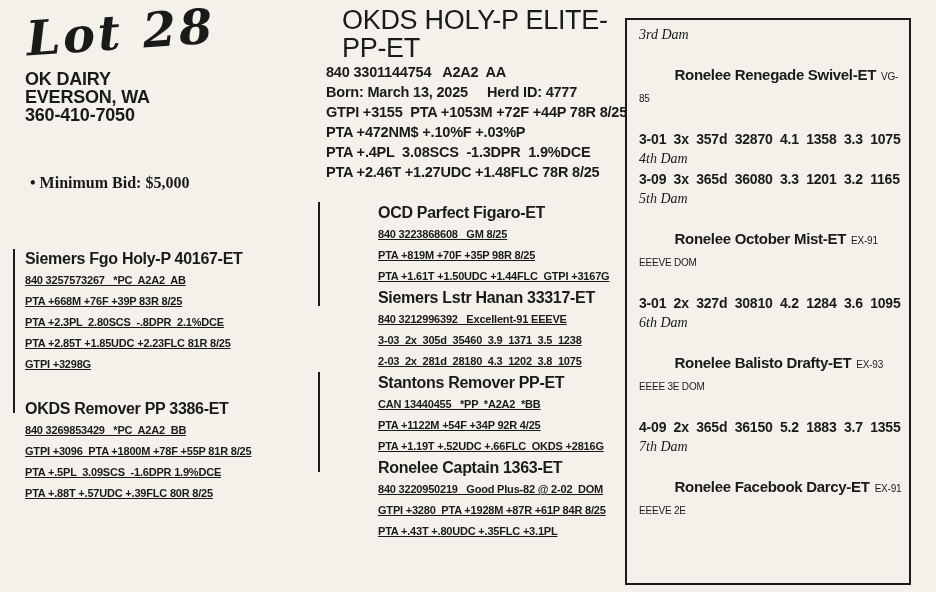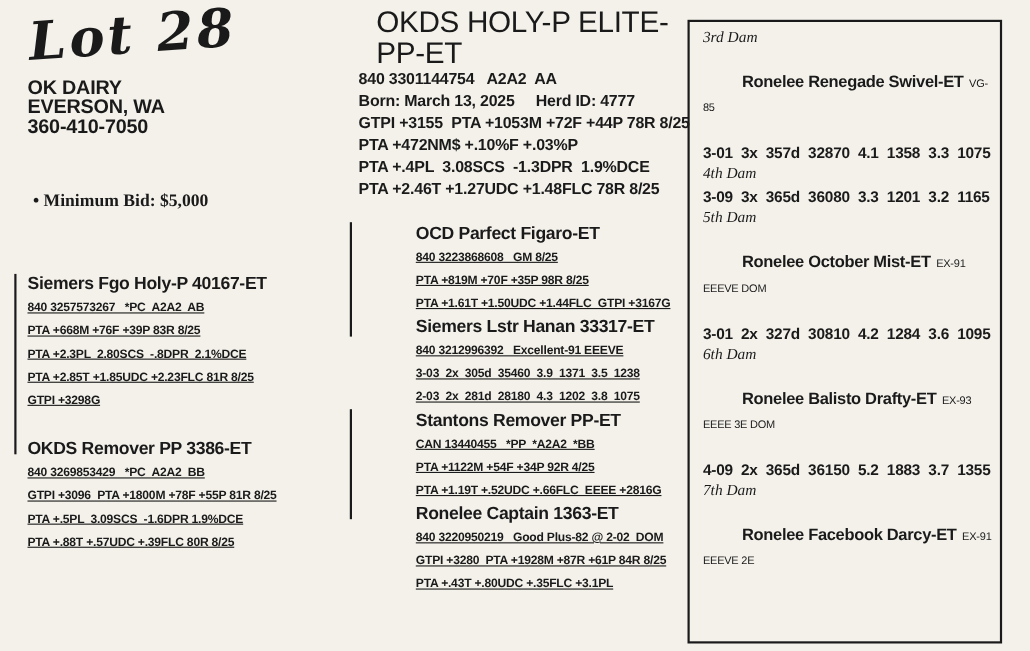--- a/index.html
+++ b/index.html
@@ -131,21 +131,21 @@
     <div>
       <div class="animal-name">Siemers Lstr Hanan 33317-ET</div>
       <div class="data-line">840 3212996392   Excellent-91 EEEVE</div>
       <div class="data-line">3-03  2x  305d  35460  3.9  1371  3.5  1238</div>
       <div class="data-line">2-03  2x  281d  28180  4.3  1202  3.8  1075</div>
     </div>
     <div>
       <div class="animal-name">Stantons Remover PP-ET</div>
       <div class="data-line">CAN 13440455   *PP  *A2A2  *BB</div>
       <div class="data-line">PTA +1122M +54F +34P 92R 4/25</div>
-      <div class="data-line">PTA +1.19T +.52UDC +.66FLC  EEEE +2816G</div>
+      <div class="data-line">PTA +1.19T +.52UDC +.66FLC  OKDS +2816G</div>
     </div>
     <div>
       <div class="animal-name">Ronelee Captain 1363-ET</div>
       <div class="data-line">840 3220950219   Good Plus-82 @ 2-02  DOM</div>
       <div class="data-line">GTPI +3280  PTA +1928M +87R +61P 84R 8/25</div>
       <div class="data-line">PTA +.43T +.80UDC +.35FLC +3.1PL</div>
     </div>
   </div>
 
   <div class="dams-box">

